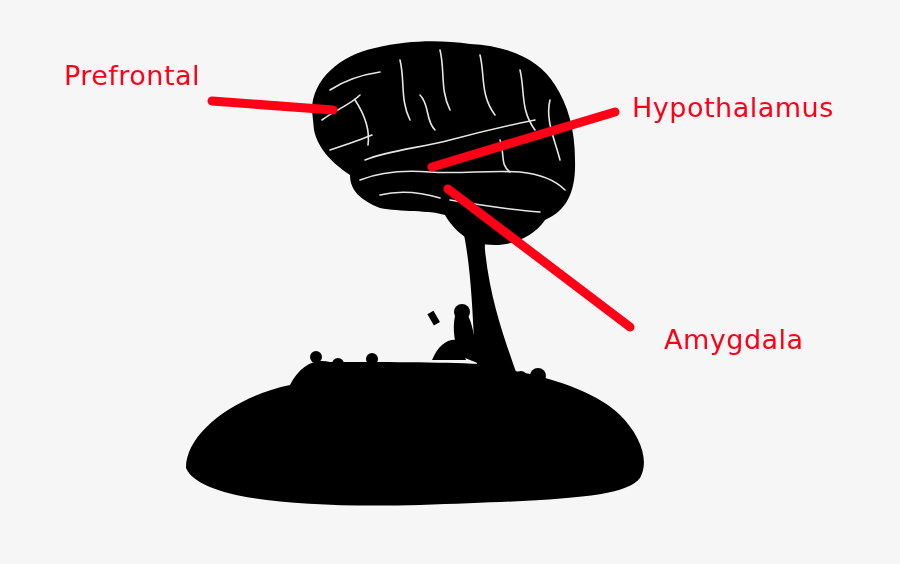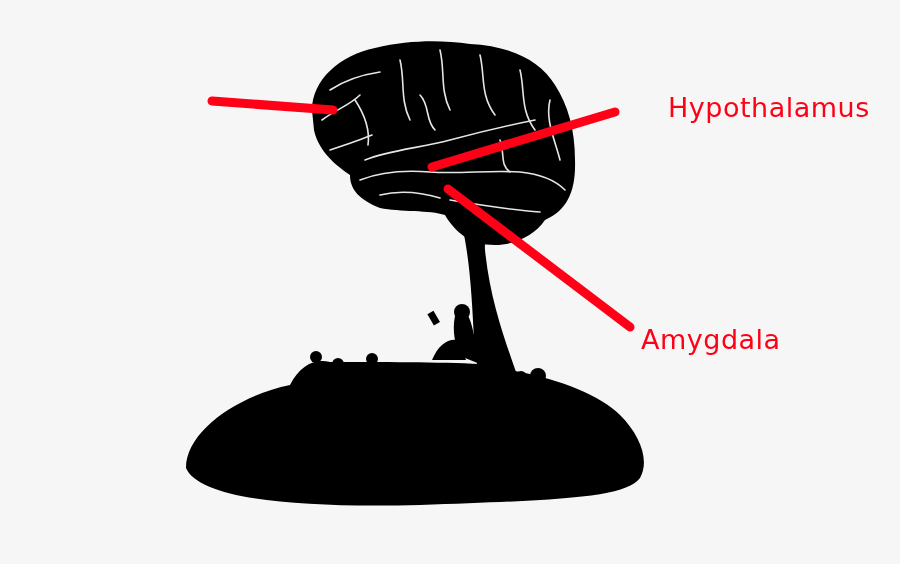--- a/index.html
+++ b/index.html
@@ -4,22 +4,22 @@
 <style>
   html, body { margin:0; padding:0; }
   body { width:900px; height:564px; background:#f6f6f6; overflow:hidden; position:relative; }
   .canvas { position:absolute; left:0; top:0; width:900px; height:564px; }
   .label {
     position:absolute; color:#ff0016;
     font-family:"DejaVu Sans", sans-serif; font-size:27px; line-height:31px;
     letter-spacing:0.5px; white-space:nowrap;
   }
   .lbl-pfc { left:50px; top:60px; text-align:center; width:164px; }
-  .lbl-hyp { left:632px; top:92px;margin-left:36px; }
-  .lbl-amy { left:641px; top:324px; }
+  .lbl-hyp { left:632px; top:92px; }
+  .lbl-amy { left:664px; top:324px; }
 </style>
 </head>
 <body>
 
 <svg class="canvas" viewBox="0 0 900 564" xmlns="http://www.w3.org/2000/svg">
 
   <g>
     <path d="M186,468 C186,430 240,395 290,385 C300,365 315,358 330,362 C380,362 440,362 480,364 L520,372 C560,380 600,395 620,415 C640,435 650,460 640,478 C625,498 560,500 420,505 C300,508 200,500 186,468 Z" fill="#000"></path>
     <circle cx="316" cy="357" r="6" fill="#000"></circle>
     <circle cx="338" cy="364" r="6" fill="#000"></circle>
@@ -59,15 +59,16 @@
   </g>
 
   <g stroke="#ff0016" stroke-width="9" stroke-linecap="round" fill="none">
     <line x1="212" y1="101" x2="333" y2="110"></line>
     <line x1="432" y1="167" x2="615" y2="112"></line>
     <line x1="448" y1="189" x2="630" y2="327"></line>
   </g>
 </svg>
 
 <div class="label lbl-pfc">
+  <div>Prefrontal</div>
 </div>
 <div class="label lbl-hyp">Hypothalamus</div>
 <div class="label lbl-amy">Amygdala</div>
 
 </body></html>

